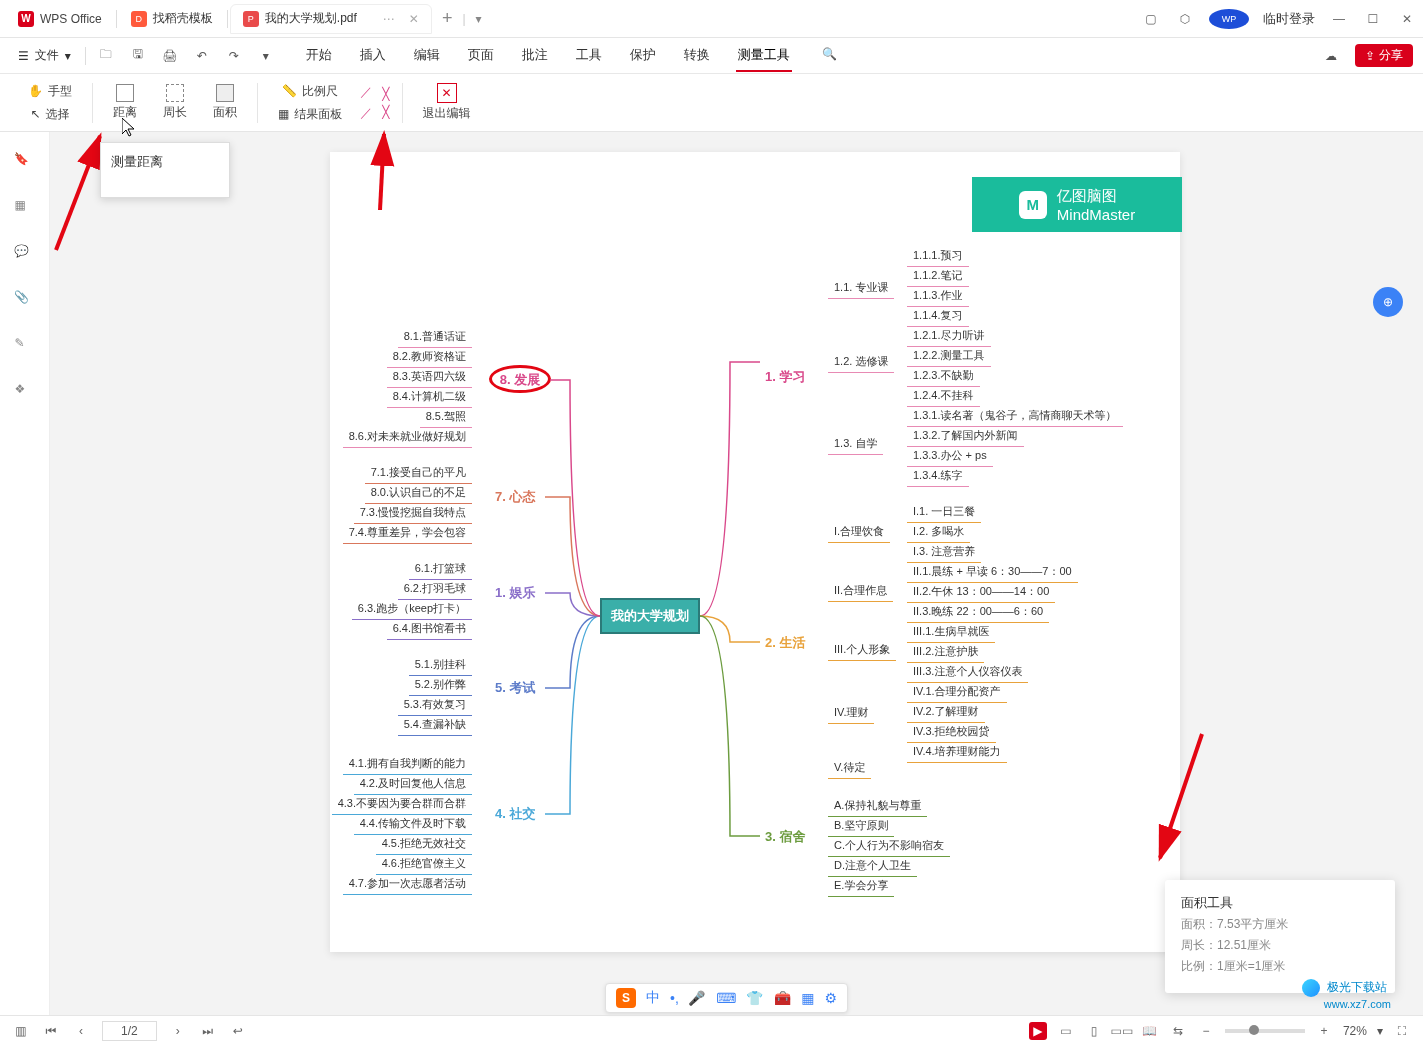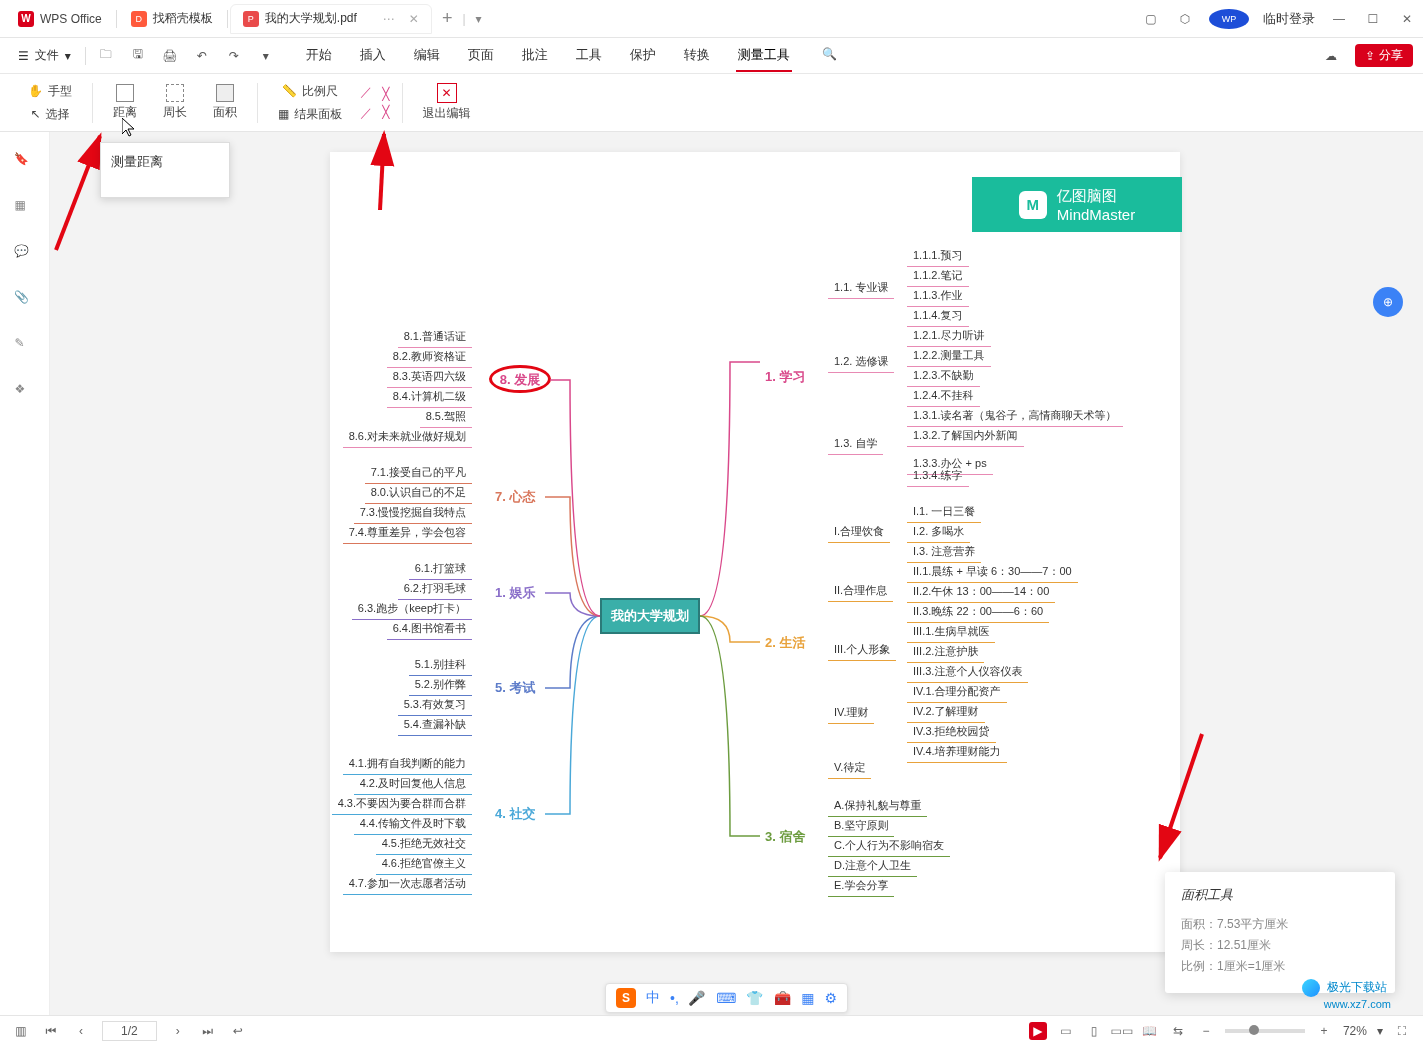--- a/index.html
+++ b/index.html
@@ -74,21 +74,21 @@
 .n-pink::after { background: #e88ab4; }
 .n-orange::after { background: #e8a23b; }
 .n-green::after { background: #6c9c3f; }
 .n-blue::after { background: #4aa8d8; }
 .n-nblue::after { background: #5d7cc9; }
 .n-purple::after { background: #8a6fc9; }
 .n-coral::after { background: #d9775c; }
 
 
 .area-popup { position: absolute; right: 28px; bottom: 52px; width: 230px; background: #fff; box-shadow: 0 2px 12px rgba(0,0,0,.15); padding: 14px 16px; font-size: 12px; z-index: 50; border-radius: 3px; }
-.area-popup .ap-title { font-size: 13px; color: #333; margin-bottom: 12px; font-style: italic; }
+.area-popup .ap-title { font-size: 13px; color: #333; margin-bottom: 4px; }
 .area-popup .ap-row { color: #888; margin: 4px 0; }
 
 
 .statusbar { position: absolute; left: 0; right: 0; bottom: 0; height: 30px; border-top: 1px solid #e5e5e5; display: flex; align-items: center; padding: 0 12px; gap: 12px; font-size: 12px; color: #555; }
 .sb-right { margin-left: auto; display: flex; align-items: center; gap: 10px; }
 .sb-ico { width: 18px; height: 18px; display: flex; align-items: center; justify-content: center; color: #666; cursor: pointer; }
 
 
 .ime { position: absolute; left: 605px; bottom: 32px; display: flex; align-items: center; gap: 10px; background: #fff; border: 1px solid #e0e0e0; border-radius: 4px; padding: 4px 10px; box-shadow: 0 1px 4px rgba(0,0,0,.1); }
 .ime-logo { width: 20px; height: 20px; background: #ff6a00; border-radius: 4px; color: #fff; font-weight: bold; font-size: 12px; display: flex; align-items: center; justify-content: center; }
@@ -281,21 +281,21 @@
     <div class="node n-pink" style="left:579px;top:134px">1.1.3.作业</div>
     <div class="node n-pink" style="left:579px;top:154px">1.1.4.复习</div>
 
     <div class="node n-pink" style="left:579px;top:174px">1.2.1.尽力听讲</div>
     <div class="node n-pink" style="left:579px;top:194px">1.2.2.测量工具</div>
     <div class="node n-pink" style="left:579px;top:214px">1.2.3.不缺勤</div>
     <div class="node n-pink" style="left:579px;top:234px">1.2.4.不挂科</div>
 
     <div class="node n-pink" style="left:579px;top:254px">1.3.1.读名著（鬼谷子，高情商聊天术等）</div>
     <div class="node n-pink" style="left:579px;top:274px">1.3.2.了解国内外新闻</div>
-    <div class="node n-pink" style="left:579px;top:302px">1.3.3.办公 + ps</div>
+    <div class="node n-pink" style="left:579px;top:294px">1.3.3.办公 + ps</div>
     <div class="node n-pink" style="left:579px;top:314px">1.3.4.练字</div>
 
     <div class="node n-orange" style="left:500px;top:370px">I.合理饮食</div>
     <div class="node n-orange" style="left:500px;top:429px">II.合理作息</div>
     <div class="node n-orange" style="left:500px;top:488px">III.个人形象</div>
     <div class="node n-orange" style="left:500px;top:551px">IV.理财</div>
     <div class="node n-orange" style="left:500px;top:606px">V.待定</div>
     <div class="node n-orange" style="left:579px;top:350px">I.1. 一日三餐</div>
     <div class="node n-orange" style="left:579px;top:370px">I.2. 多喝水</div>
     <div class="node n-orange" style="left:579px;top:390px">I.3. 注意营养</div>

